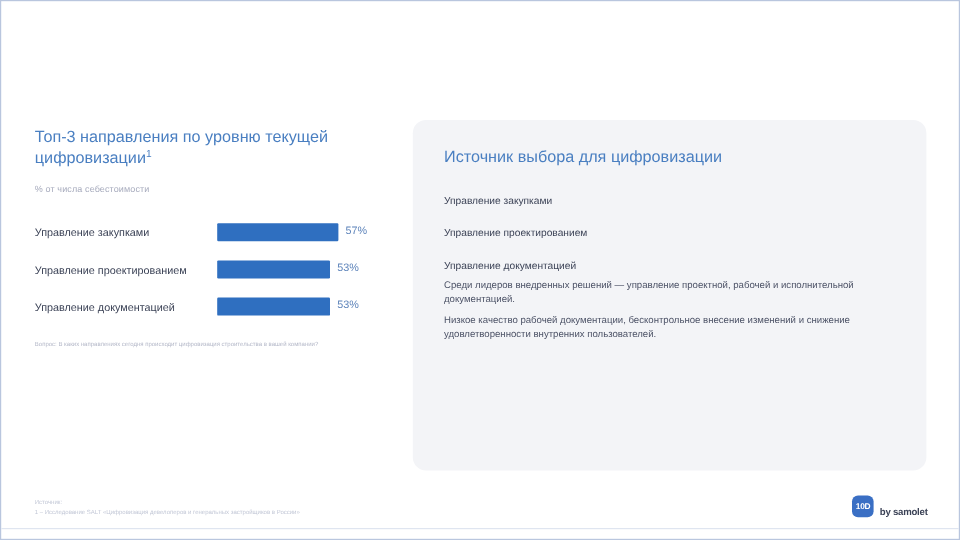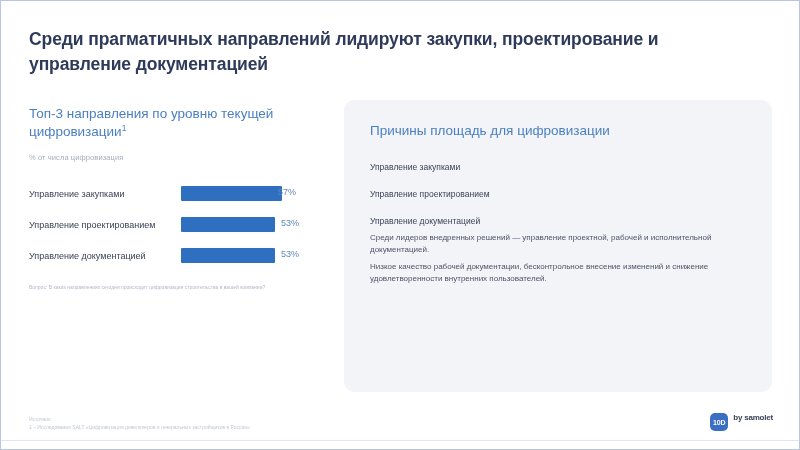--- a/index.html
+++ b/index.html
@@ -160,21 +160,21 @@
     bottom: 18px;
     font-size: 5px;
     line-height: 8px;
     color: #c2c7d6;
   }
   .logo {
     position: absolute;
     right: 26px;
     bottom: 18px;
     display: flex;
-    align-items: flex-start;
+    align-items: flex-end;
     gap: 5px;
   }
   .logo-mark {
     width: 18px;
     height: 18px;
     border-radius: 5px;
     background: #3a6fc4;
     color: #ffffff;
     font-size: 7px;
     font-weight: bold;
@@ -188,35 +188,34 @@
     color: #3b4256;
     font-weight: bold;
     letter-spacing: -0.2px;
   }
 </style>
 </head>
 <body>
 
 <div class="slide">
 
-  <div class="title">Среди прагматичных направлений лидируют закупки, проектирование и управление документацией</div>
 
   <div class="left-col">
 
     <div class="chart-heading"><span>Топ-3 направления по уровню текущей цифровизации</span><sup>1</sup></div>
 
-    <div class="chart-subtitle">% от числа цифровизация</div>
+    <div class="chart-subtitle">% от числа себестоимости</div>
 
     <div class="chart-rows">
 
       <div class="chart-row">
         <div class="bar-label">Управление закупками</div>
         <div class="bar-track">
           <div class="bar-fill" style="width:101px"></div>
-          <div class="bar-value" style="left:97px">57%</div>
+          <div class="bar-value" style="left:107px">57%</div>
         </div>
       </div>
 
       <div class="chart-row">
         <div class="bar-label">Управление проектированием</div>
         <div class="bar-track">
           <div class="bar-fill" style="width:94px"></div>
           <div class="bar-value" style="left:100px">53%</div>
         </div>
       </div>
@@ -228,21 +227,21 @@
           <div class="bar-value" style="left:100px">53%</div>
         </div>
       </div>
 
     </div>
 
     <div class="chart-note">Вопрос: В каких направлениях сегодня происходит цифровизация строительства в вашей компании?</div>
   </div>
 
   <div class="card">
-    <div class="card-heading">Причины площадь для цифровизации</div>
+    <div class="card-heading">Источник выбора для цифровизации</div>
 
     <div class="card-sections">
 
       <div class="section">
         <div class="section-title">Управление закупками</div>
       </div>
 
       <div class="section">
         <div class="section-title">Управление проектированием</div>
       </div>

